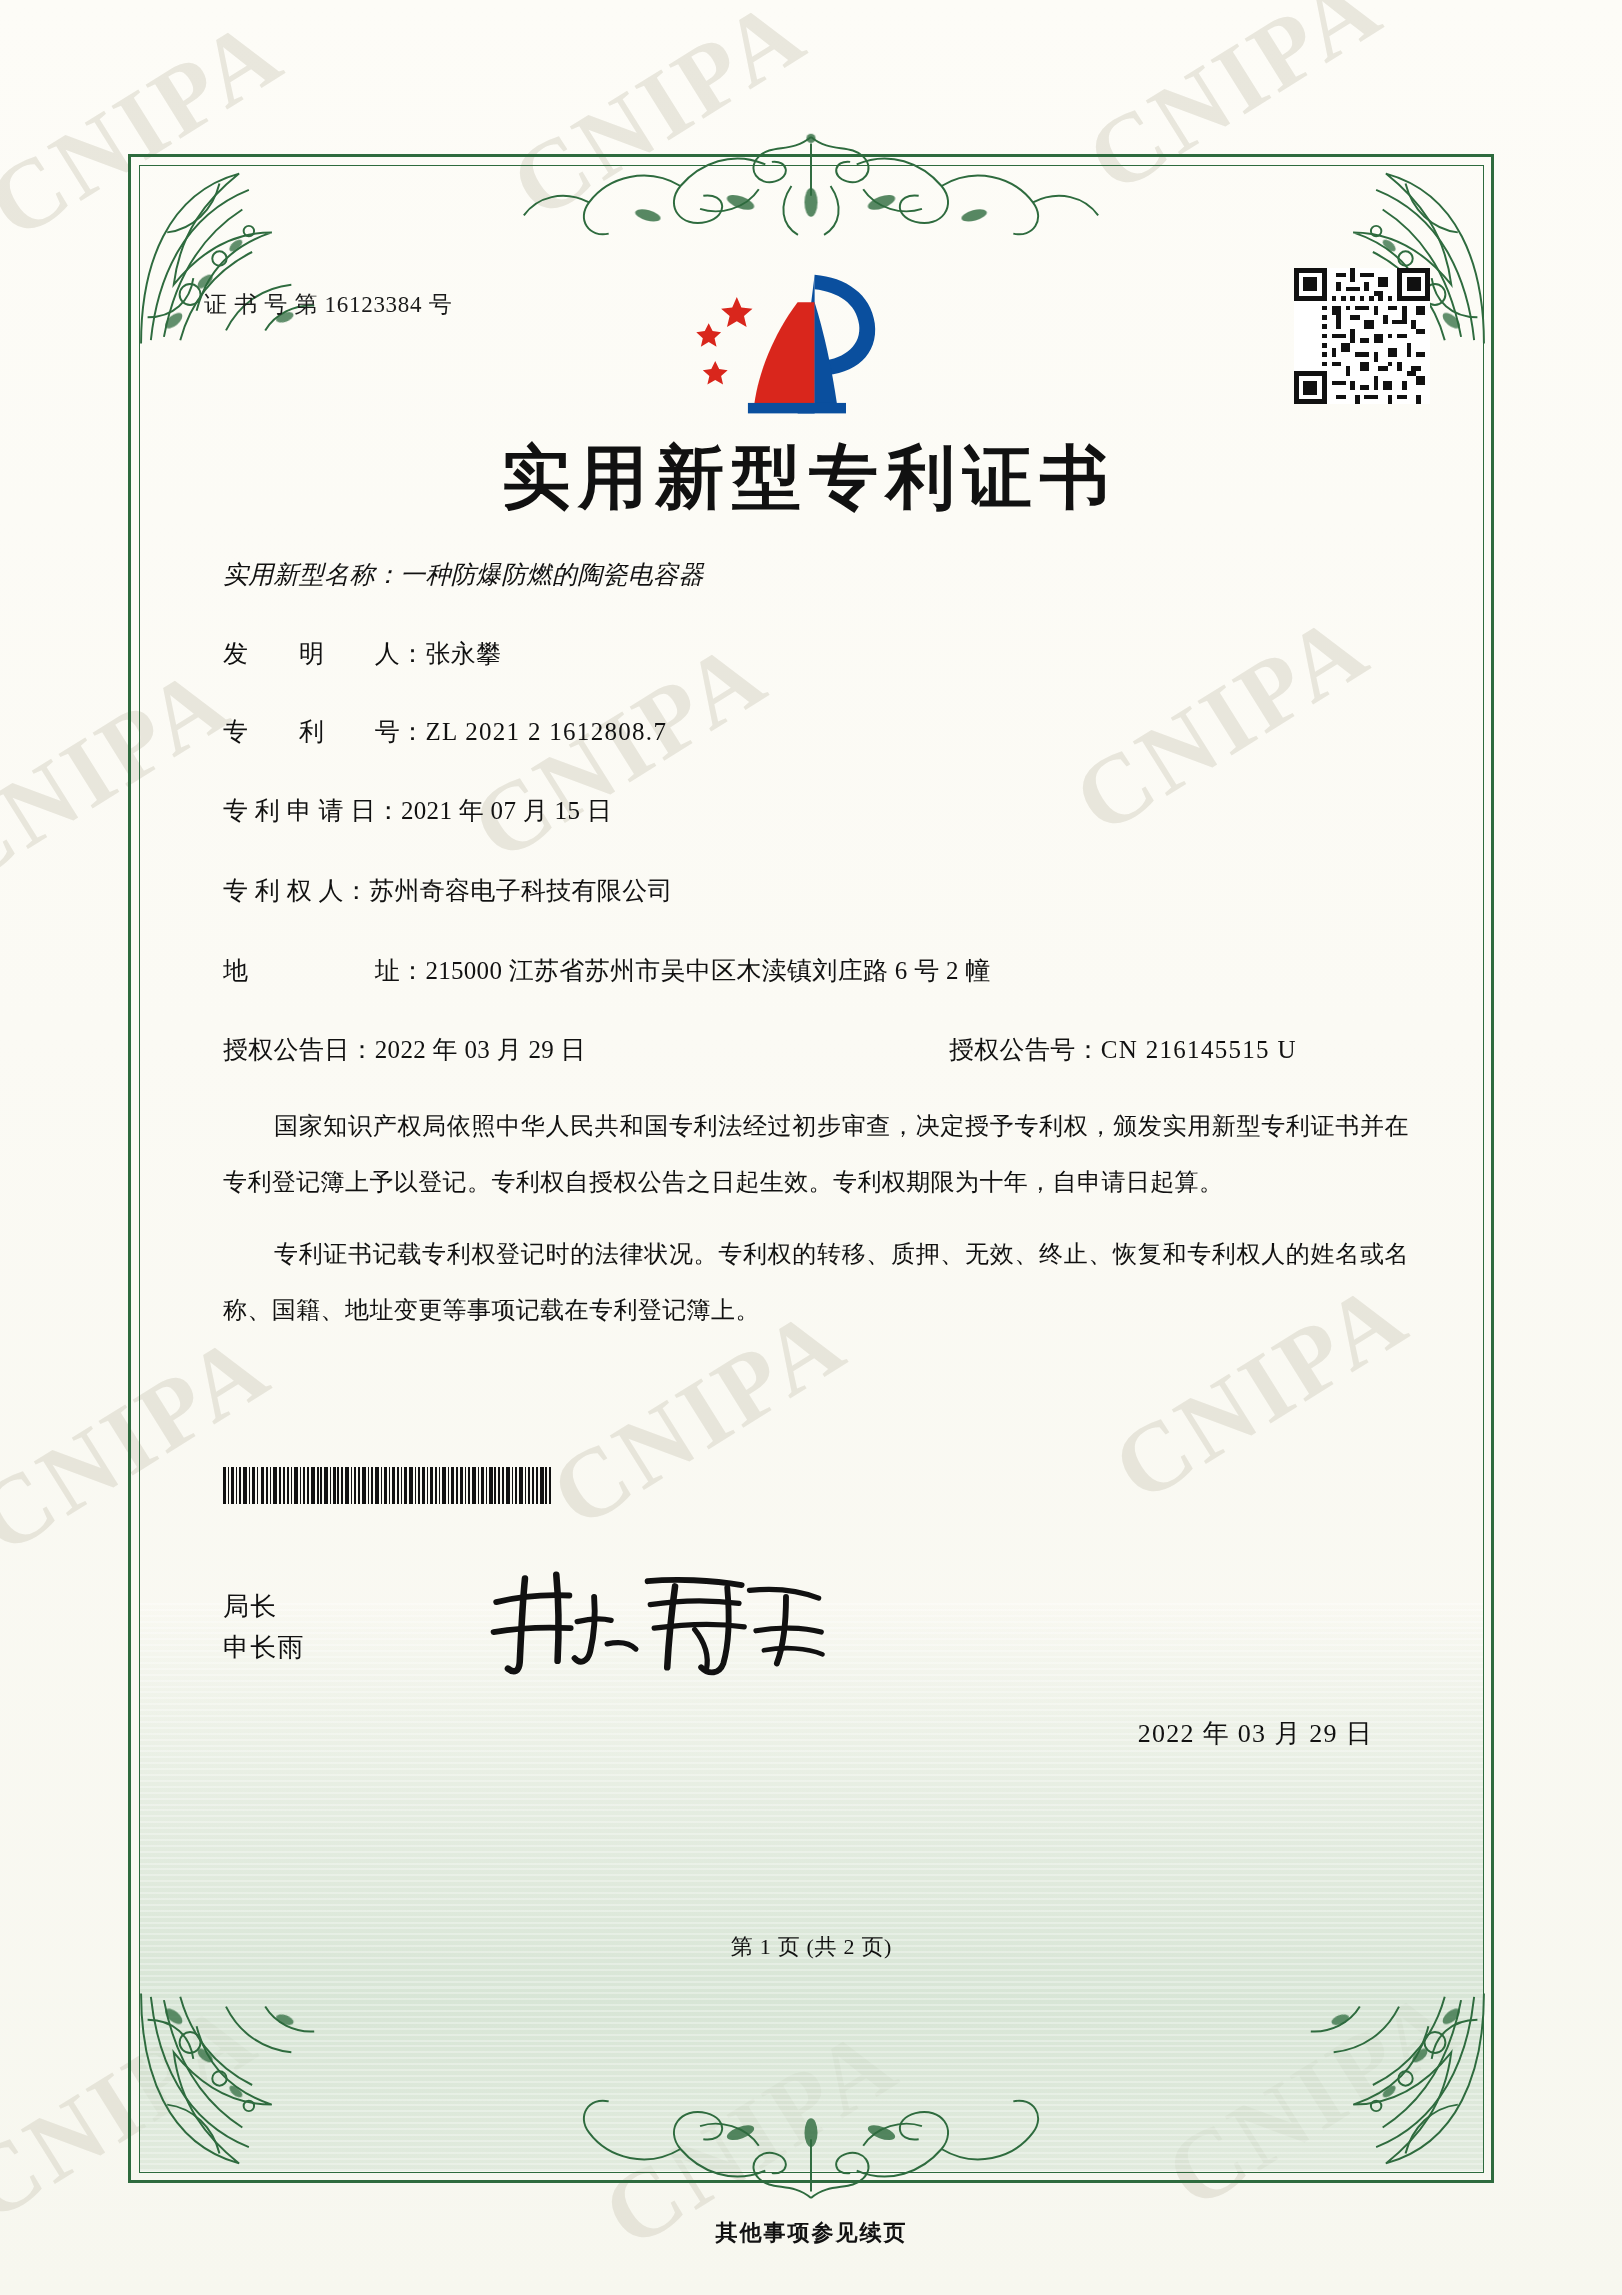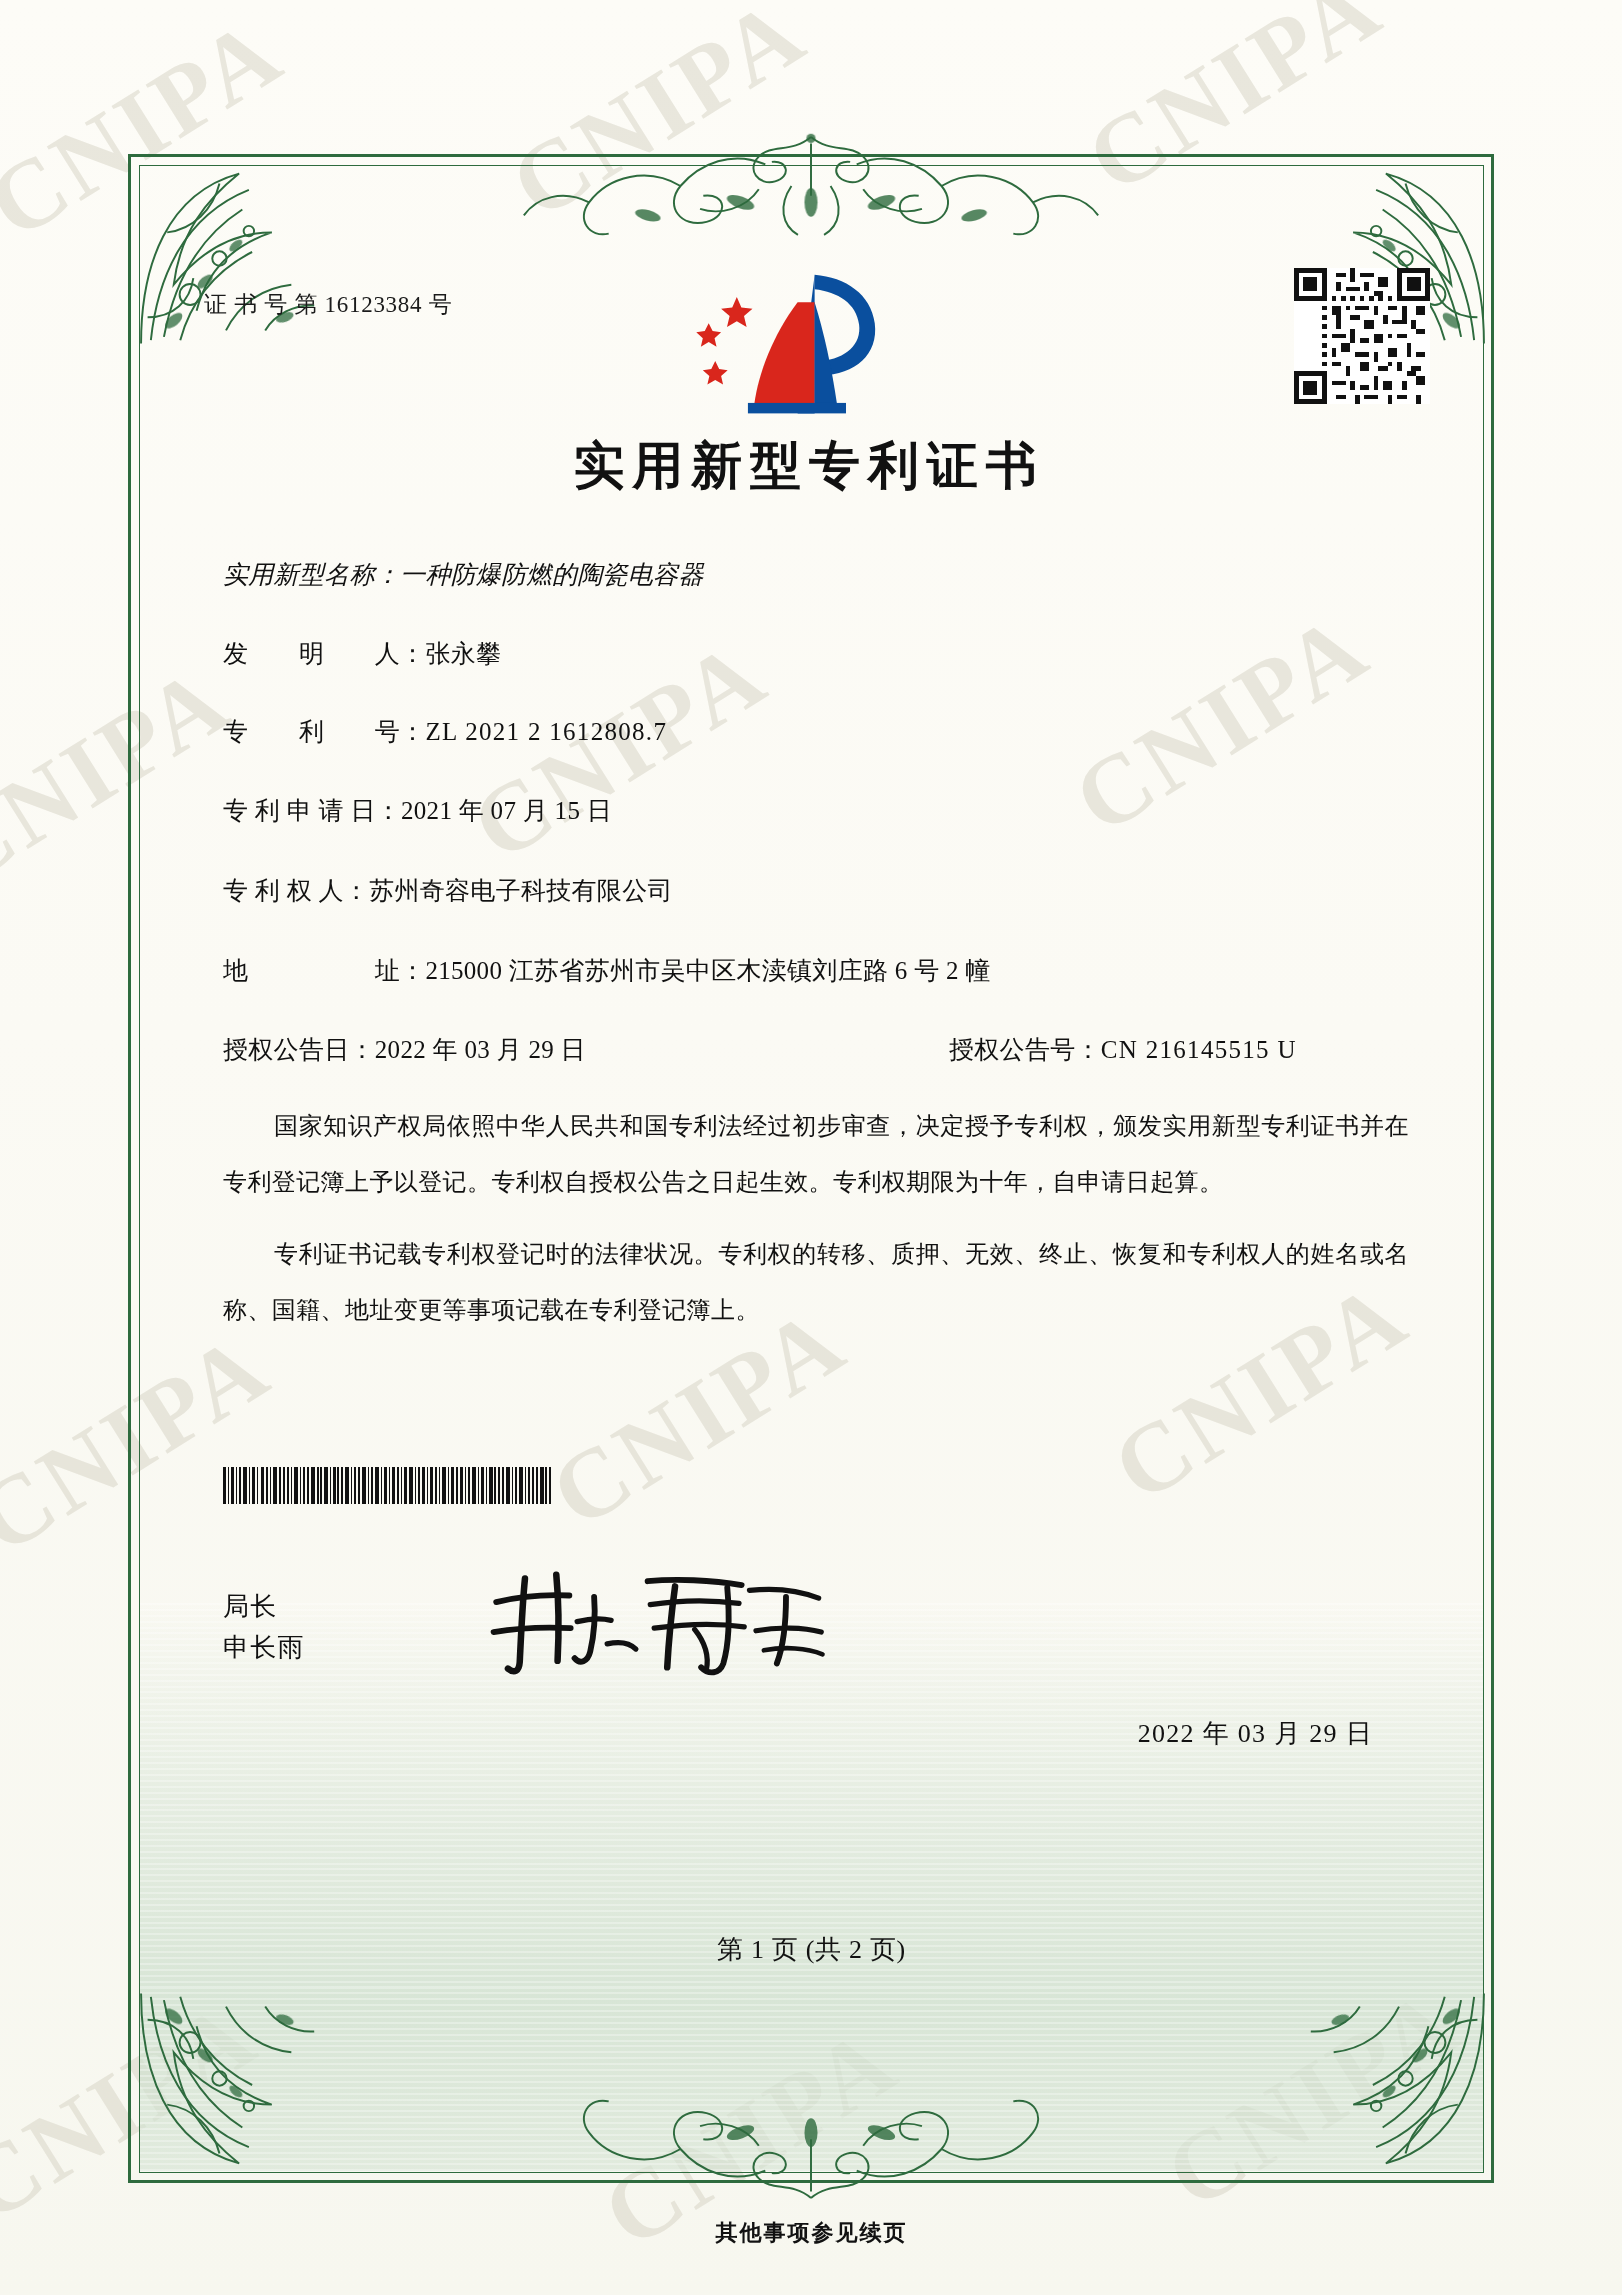--- a/index.html
+++ b/index.html
@@ -143,21 +143,21 @@
     width: 275px;
     height: 170px;
   }
 
   #doc-title {
     position: absolute;
     left: 0;
     right: 5px;
     top: 267px;
     text-align: center;
-    font-size: 51px;
+    font-size: 69px;
     font-weight: bold;
     letter-spacing: 7.9px;
     color: #111;
     font-family: Liberation Sans, sans-serif;
   }
 
   .field {
     position: absolute;
     left: 84px;
     font-size: 25px;
@@ -228,21 +228,21 @@
     color: #111;
     letter-spacing: 1.3px;
   }
 
   #page-number {
     position: absolute;
     left: 0;
     right: 0;
     top: 1767px;
     text-align: center;
-    font-size: 26px;
+    font-size: 22px;
     color: #111;
     letter-spacing: 0.7px;
   }
 
   #footer-note {
     position: absolute;
     left: 0;
     right: 0;
     top: 2218px;
     text-align: center;

